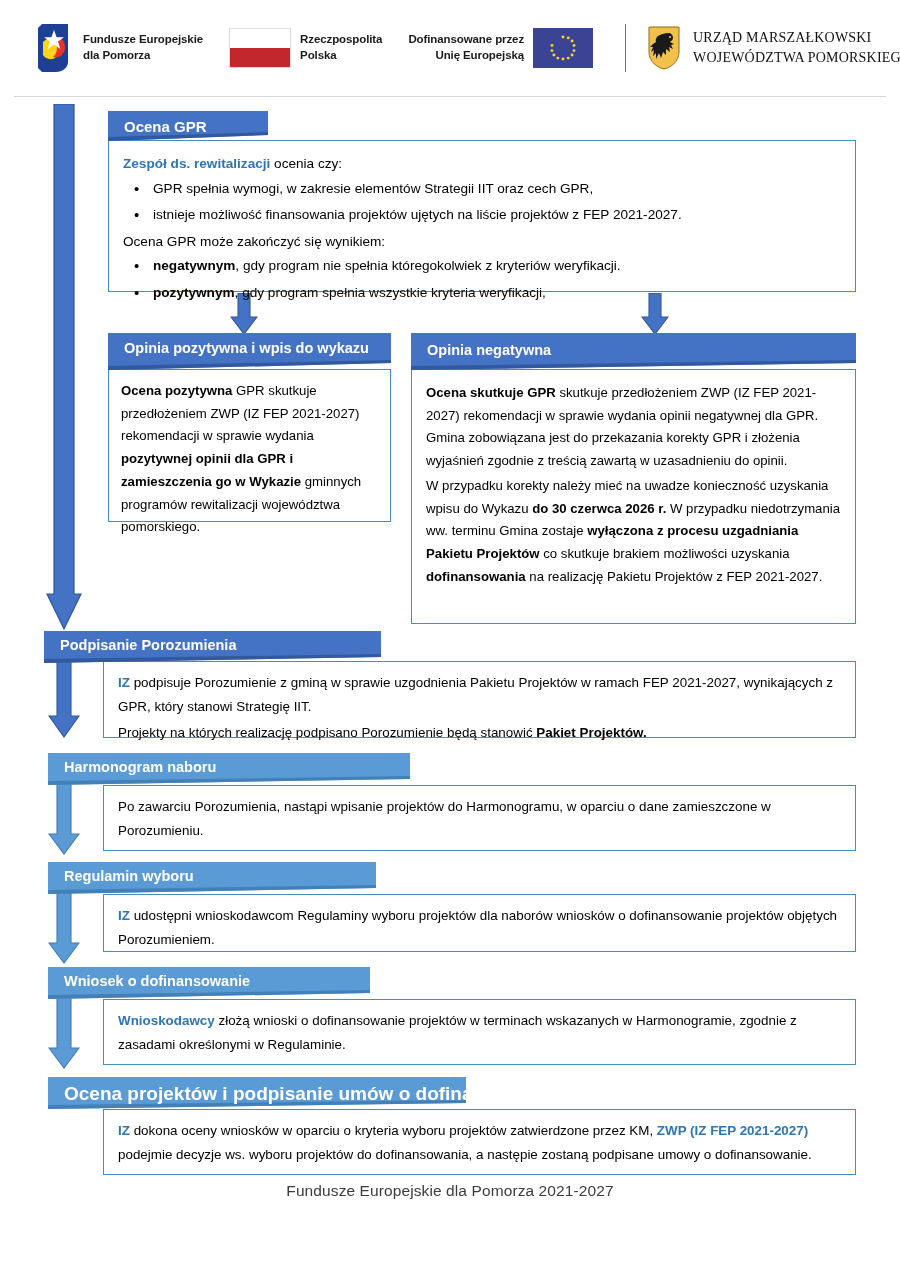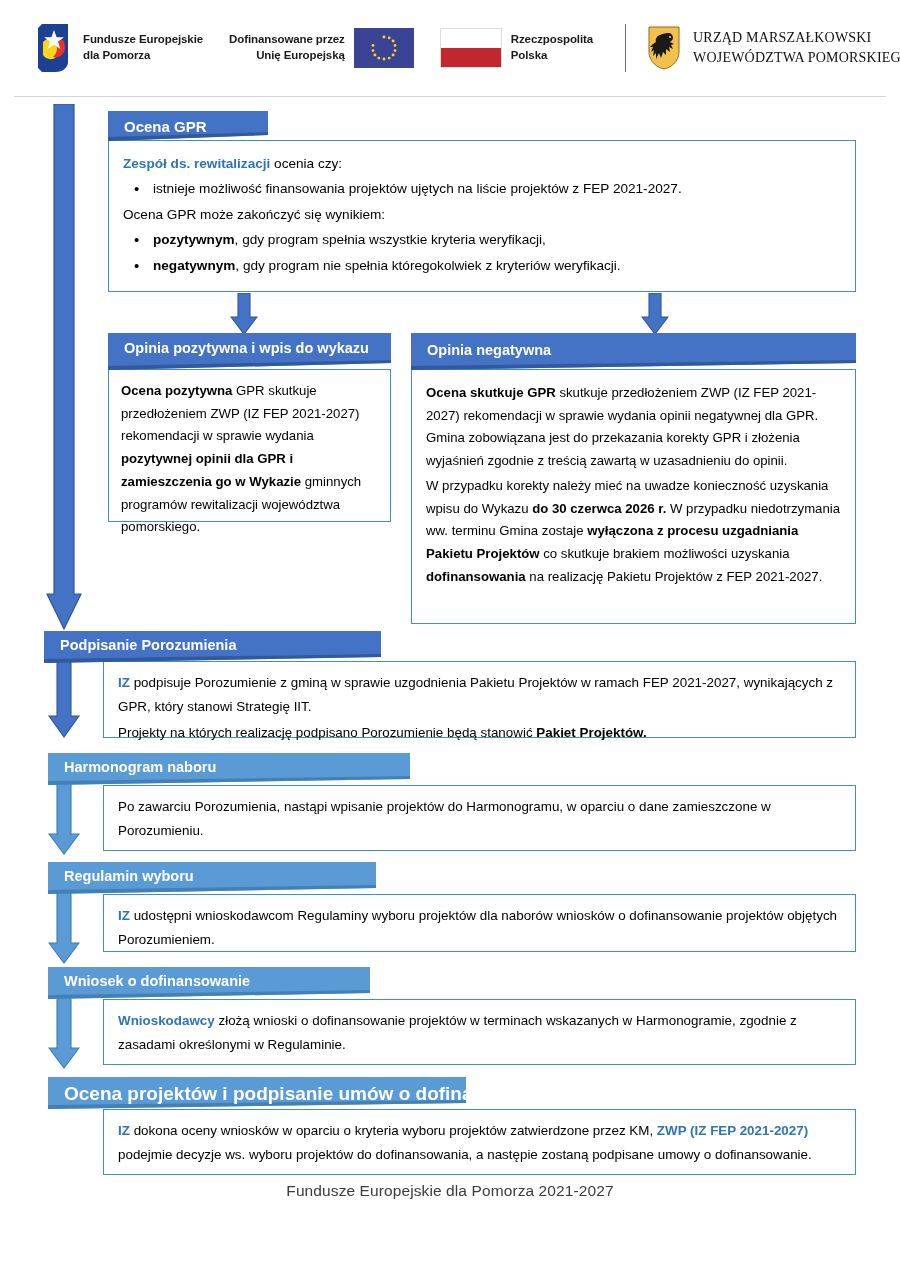--- a/index.html
+++ b/index.html
@@ -192,20 +192,31 @@
         <path d="M8,2 L34,2 L34,40 C34,46 28,50 22,50 L8,50 Z" fill="#1d3f94"></path>
         <path d="M8,2 L8,50 L4,46 L4,6 Z" fill="#1d3f94"></path>
         <path d="M9,20 C9,20 14,14 20,17 C26,20 28,27 24,33 C20,39 12,38 9,33 Z" fill="#ffd617"></path>
         <path d="M18,16 C24,13 31,17 31,25 C31,32 25,37 19,35 C24,31 25,22 18,16 Z" fill="#e4342b"></path>
         <path d="M20,8 L22.6,15.2 L30,15.2 L24,19.6 L26.3,27 L20,22.4 L13.7,27 L16,19.6 L10,15.2 L17.4,15.2 Z" fill="#ffffff"></path>
       </svg>
     </div>
     <div class="logo-text">
       <span class="ln">Fundusze Europejskie</span>
       <span class="ln">dla Pomorza</span>
+    </div>
+  </div>
+
+  <div class="logo-unit">
+    <div class="pl-flag">
+      <div class="top"></div>
+        <div class="bot"></div>
+    </div>
+    <div class="logo-text">
+      <span class="ln">Rzeczpospolita</span>
+      <span class="ln">Polska</span>
     </div>
   </div>
 
   <div class="logo-unit">
     <div class="logo-text eu-label">
       <span class="ln">Dofinansowane przez</span>
       <span class="ln">Unię Europejską</span>
     </div>
     <div class="eu-flag">
       <svg viewBox="0 0 60 40" width="60" height="40" aria-hidden="true">
@@ -221,31 +232,20 @@
           <circle cx="30" cy="31" r="1.45"></circle>
           <circle cx="24.8" cy="30.1" r="1.45"></circle>
           <circle cx="20.9" cy="27" r="1.45"></circle>
           <circle cx="19" cy="22.6" r="1.45"></circle>
           <circle cx="19" cy="17.4" r="1.45"></circle>
         </g>
       </svg>
     </div>
   </div>
 
-  <div class="logo-unit">
-    <div class="pl-flag">
-      <div class="top"></div>
-        <div class="bot"></div>
-    </div>
-    <div class="logo-text">
-      <span class="ln">Rzeczpospolita</span>
-      <span class="ln">Polska</span>
-    </div>
-  </div>
-
   <div class="divider-v"></div>
 
   <div class="logo-unit">
     <div class="crest">
       <svg viewBox="0 0 32 44" width="32" height="44" aria-hidden="true">
         <path d="M1,1 L31,1 L31,26 C31,36 22,42 16,43 C10,42 1,36 1,26 Z" fill="#f2c14b" stroke="#8a6d1f" stroke-width="1"></path>
         <path d="M20,7 C23,7 25,9 25,12 C25,14 23,15 22,16 L26,18 L23,19 L25,23 L21,21 L22,26 L18,23 L18,29 L15,26 L13,32 L11,27 L8,33 L8,27 L5,30 L6,24 L3,26 L5,21 L2,21 L5,18 L8,16 C7,13 9,10 12,9 C14,8 17,7 20,7 Z" fill="#1a1a1a"></path>
         <circle cx="22" cy="11" r="1.1" fill="#f2c14b"></circle>
       </svg>
     </div>
@@ -272,26 +272,27 @@
     </svg>
     <span class="btxt">Ocena GPR</span>
   </div>
 
   <div class="cbox" style="left:108px; top:140px; width:748px; height:152px; font-size:13.6px; line-height:1.66;">
     <div class="inner">
       <p class="line">
         <b class="blue">Zespół ds. rewitalizacji</b><span> ocenia czy:</span>
       </p>
       <ul class="bul">
+        <li><span>GPR spełnia wymogi, w zakresie elementów Strategii IIT oraz cech GPR,</span></li>
         <li><span>istnieje możliwość finansowania projektów ujętych na liście projektów z FEP 2021-2027.</span></li>
       </ul>
       <p class="line">Ocena GPR może zakończyć się wynikiem:</p>
       <ul class="bul">
+        <li><b>negatywnym</b><span>, gdy program nie spełnia któregokolwiek z kryteriów weryfikacji.</span></li>
         <li><b>pozytywnym</b><span>, gdy program spełnia wszystkie kryteria weryfikacji,</span></li>
-        <li><b>negatywnym</b><span>, gdy program nie spełnia któregokolwiek z kryteriów weryfikacji.</span></li>
       </ul>
     </div>
   </div>
 
   <div class="arrow" style="left:230px; top:293px; width:28px; height:42px;">
     <svg viewBox="0 0 28 42" width="28" height="42" preserveAspectRatio="none" aria-hidden="true">
       <path d="M8,0 L20,0 L20,24 L27,24 L14,41 L1,24 L8,24 Z" fill="#4472C4" stroke="#2F5597" stroke-width="1.1"></path>
     </svg>
   </div>
   <div class="arrow" style="left:641px; top:293px; width:28px; height:42px;">

